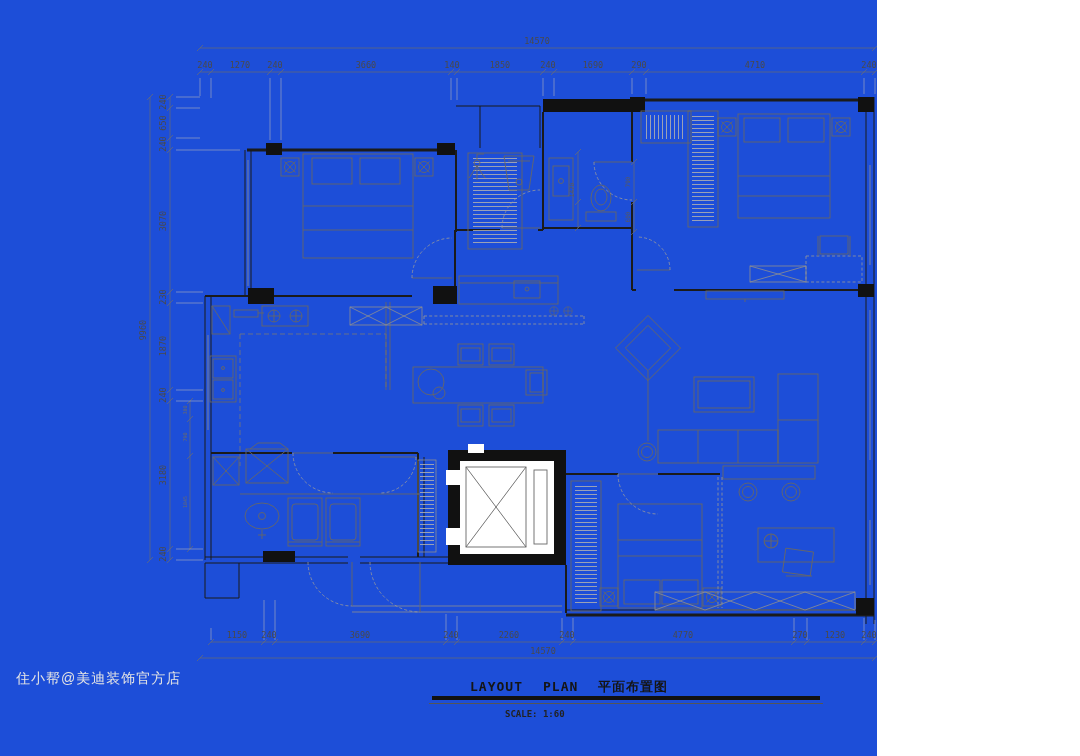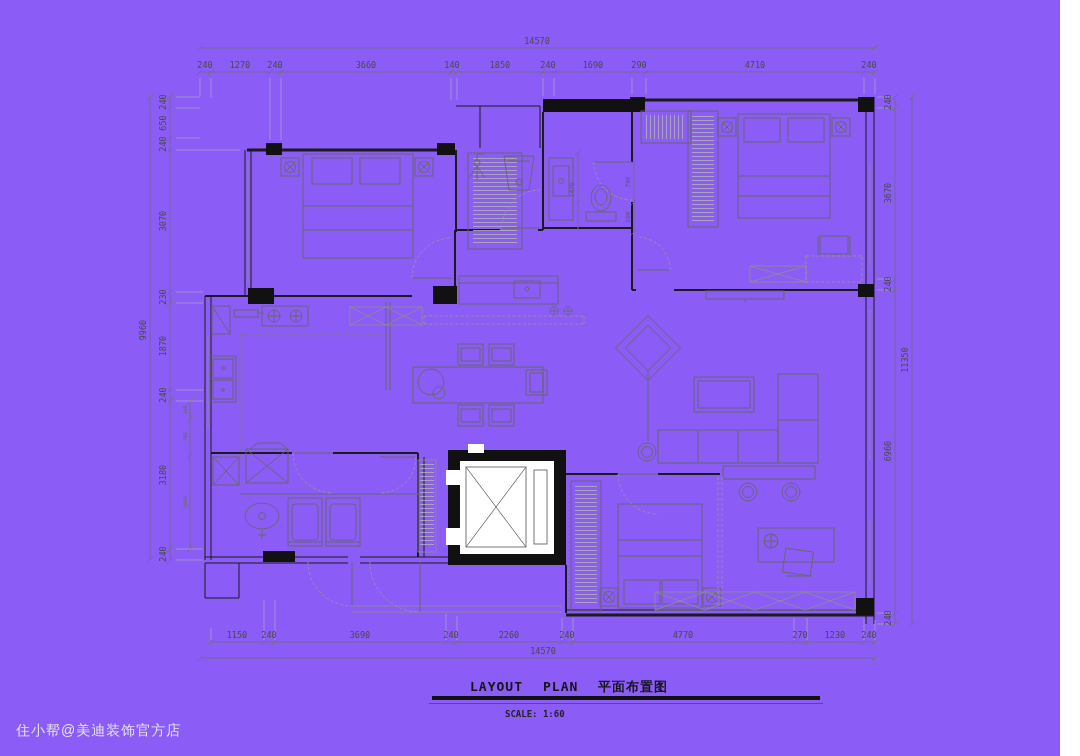--- a/index.html
+++ b/index.html
@@ -1,37 +1,37 @@
 <!DOCTYPE html>
 <html><head>
 <meta charset="utf-8">
 <style>
   html,body{margin:0;padding:0;background:#fff;}
-  .canvas{position:relative;width:1060px;height:756px;background:#8b5cf6;overflow:hidden;
+  .canvas{position:relative;width:877px;height:756px;background:#1d4ed8;overflow:hidden;
           font-family:"Liberation Sans",sans-serif;}
   svg{position:absolute;left:0;top:0;}
   
   .w1{stroke:#1b1b1b;stroke-width:1;fill:none}
   .w2{stroke:#1b1b1b;stroke-width:2;fill:none}
   .w3{stroke:#1b1b1b;stroke-width:3.2;fill:none}
   
   .f{stroke:#676767;stroke-width:.9;fill:none}
   .f2{stroke:#8f8f8f;stroke-width:.8;fill:none}
   .cdash{stroke:#787878;stroke-width:.8;fill:none;stroke-dasharray:5 3}
   .ddash{stroke:#9a9a9a;stroke-width:.8;fill:none;stroke-dasharray:3 2.2}
   .comb{stroke:#b0b0b0;stroke-dasharray:1 3;fill:none;opacity:.85}
   
   .d{stroke:#6e6e6e;stroke-width:.7;fill:none}
   .ext{stroke:#bdbdbd;stroke-width:.55;fill:none}
   text.dim{font:8.5px "DejaVu Sans Mono",monospace;fill:#4a4a4a}
   text.dimS{font:6px "DejaVu Sans Mono",monospace;fill:#5a5a5a}
   text.dimT{font:5px "DejaVu Sans Mono",monospace;fill:#6a6a6a}
   text.ttl{font:bold 13px "DejaVu Sans Mono",monospace;fill:#151515;letter-spacing:1px}
   text.scl{font:bold 9px "DejaVu Sans Mono",monospace;fill:#222}
-  .watermark{position:absolute;left:16px;top:722px;font-size:14px;color:#e4e4e4;
+  .watermark{position:absolute;left:16px;top:670px;font-size:14px;color:#e4e4e4;
              letter-spacing:1px;user-select:none;}
 </style>
 </head>
 <body>
 
 <div class="canvas">
 <svg width="1080" height="756" viewBox="0 0 1080 756">
 
   <defs>
     <g id="lamp" class="f">

